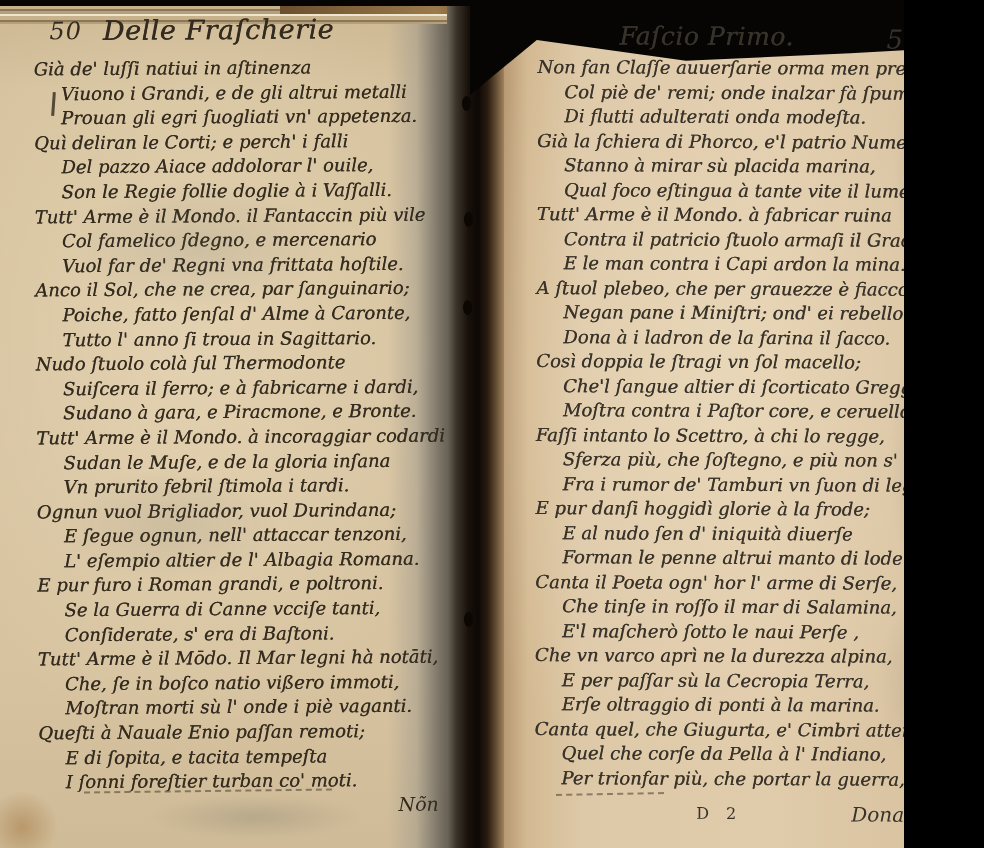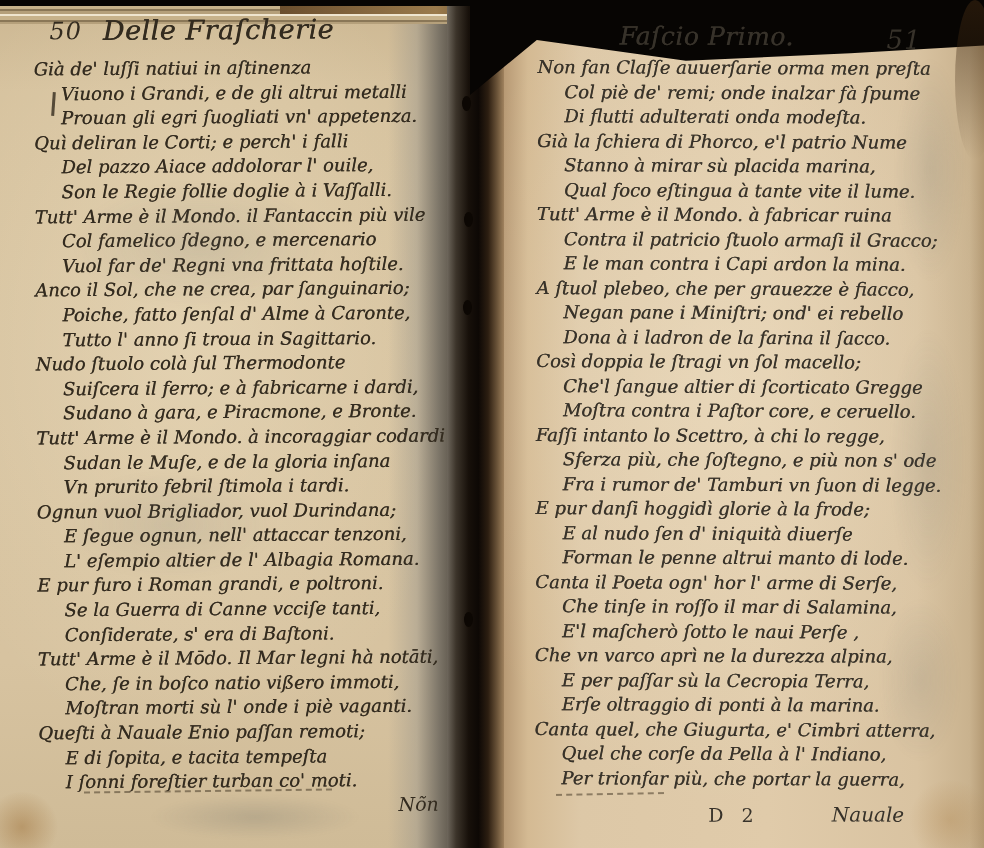--- a/index.html
+++ b/index.html
@@ -1,16 +1,16 @@
 <!DOCTYPE html>
 <html><head>
 <meta charset="utf-8">
 <style>
   html,body{margin:0;padding:0;background:#000;}
-  .scene{position:relative;width:984px;height:848px;overflow:hidden;
+  .scene{position:relative;width:904px;height:848px;overflow:hidden;
     background:#3b82f6;font-family:"DejaVu Serif",serif;}
 
   
   .page-left{position:absolute;left:0;top:7px;width:452px;height:841px;
     background:
       radial-gradient(ellipse 90% 70% at 42% 40%, rgba(255,244,218,.30), rgba(0,0,0,0) 70%),
       linear-gradient(180deg, #cdb893 0%, #d6c29e 10%, #d7c3a0 78%, #cfbb97 100%),
       #d3bf9b;}
   .page-left::after{content:"";position:absolute;right:0;top:0;width:64px;height:100%;
     background:linear-gradient(90deg, rgba(120,115,105,0) 0%, rgba(150,146,136,.45) 45%, rgba(108,103,94,.85) 80%, #5e574c 100%);}
@@ -42,21 +42,21 @@
   .rt-left{left:0;width:370px;}
   .rt-right{left:0;width:338px;top:8px;font-size:25px;}
   .verse{margin-top:2px;font-size:18px;line-height:24.6px;white-space:nowrap;
     text-shadow:.35px 0 0 rgba(45,36,24,.8);}
   .text-right .verse{line-height:24.5px;}
   .verse-line{height:auto;}
   .verse-line.indent{padding-left:27px;}
   .catchword{position:absolute;font-size:19px;}
   .cw-left{right:10px;top:780px;}
   .cw-right{right:44px;top:788px;font-size:20px;}
-  .signature{position:absolute;left:174px;top:790px;font-size:19px;letter-spacing:6px;font-style:normal;}
+  .signature{position:absolute;left:162px;top:790px;font-size:16px;letter-spacing:6px;font-style:normal;}
 
   
   .decor{position:absolute;pointer-events:none;}
   .stray-mark{left:52px;top:92px;width:3px;height:24px;background:rgba(40,32,20,.75);transform:rotate(4deg);}
   .dash-ul{border-top:2px dashed rgba(60,48,30,.5);height:0;filter:blur(.4px);}
   .ul-left{left:84px;top:790px;width:248px;transform:rotate(-.7deg);}
   .ul-right{left:556px;top:793px;width:108px;transform:rotate(-1deg);}
   .smudge{filter:blur(2px);border-radius:50%;}
   .stain{border-radius:50%;}
   .stitch{width:9px;height:15px;border-radius:50%;background:#0c0703;filter:blur(.6px);}
@@ -150,21 +150,21 @@
         <div class="verse-line indent">Che tinſe in roſſo il mar di Salamina,</div>
         <div class="verse-line indent">E'l maſcherò ſotto le naui Perſe ,</div>
         <div class="verse-line">Che vn varco aprì ne la durezza alpina,</div>
         <div class="verse-line indent">E per paſſar sù la Cecropia Terra,</div>
         <div class="verse-line indent">Erſe oltraggio di ponti à la marina.</div>
         <div class="verse-line">Canta quel, che Giugurta, e' Cimbri atterra,</div>
         <div class="verse-line indent">Quel che corſe da Pella à l' Indiano,</div>
         <div class="verse-line indent">Per trionfar più, che portar la guerra,</div>
       </div>
     <span class="signature">D 2</span>
-    <span class="catchword cw-right">Nauale</span>
+    <span class="catchword cw-right">Dona</span>
   </div>
 
   <div class="decor stray-mark"></div>
   <div class="decor dash-ul ul-left"></div>
   <div class="decor dash-ul ul-right"></div>
 
   <div class="decor smudge" style="left:70px;top:180px;width:260px;height:130px;background:radial-gradient(ellipse,rgba(95,100,95,.14),rgba(0,0,0,0) 70%);"></div>
   <div class="decor smudge" style="left:60px;top:470px;width:220px;height:110px;background:radial-gradient(ellipse,rgba(90,95,92,.12),rgba(0,0,0,0) 70%);"></div>
   <div class="decor smudge" style="left:150px;top:795px;width:210px;height:44px;background:radial-gradient(ellipse,rgba(85,90,88,.20),rgba(0,0,0,0) 70%);"></div>
   <div class="decor smudge" style="left:895px;top:60px;width:70px;height:220px;background:radial-gradient(ellipse,rgba(100,105,100,.16),rgba(0,0,0,0) 72%);"></div>

